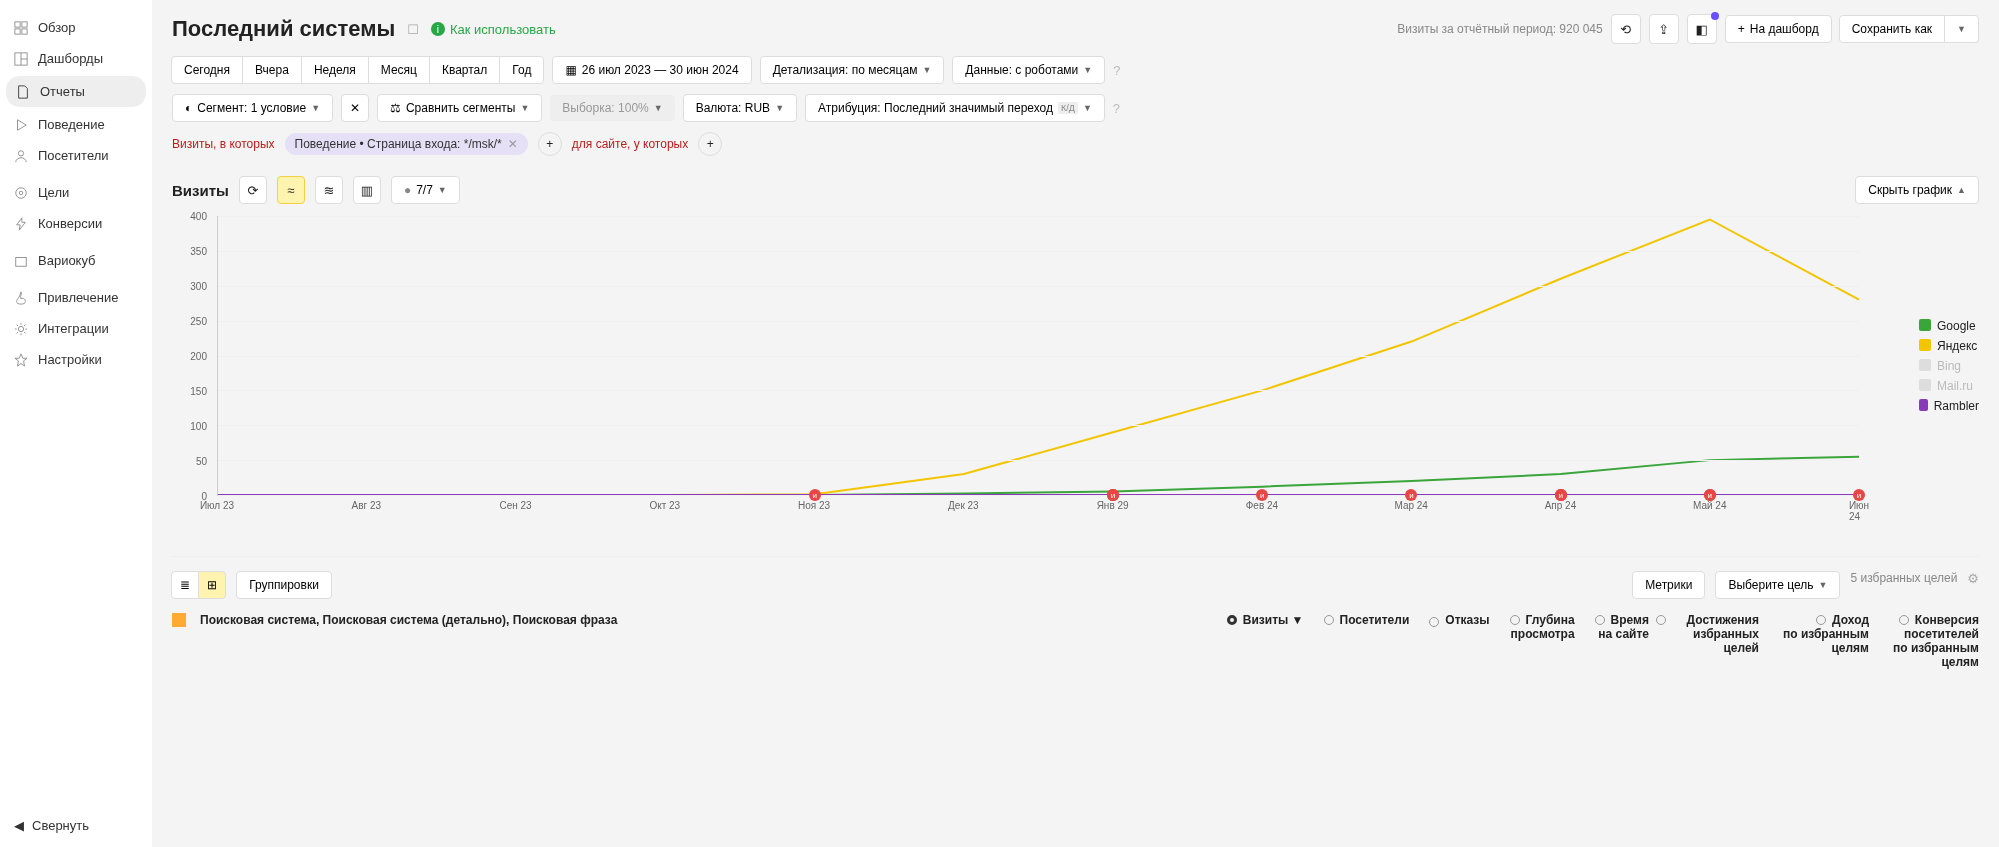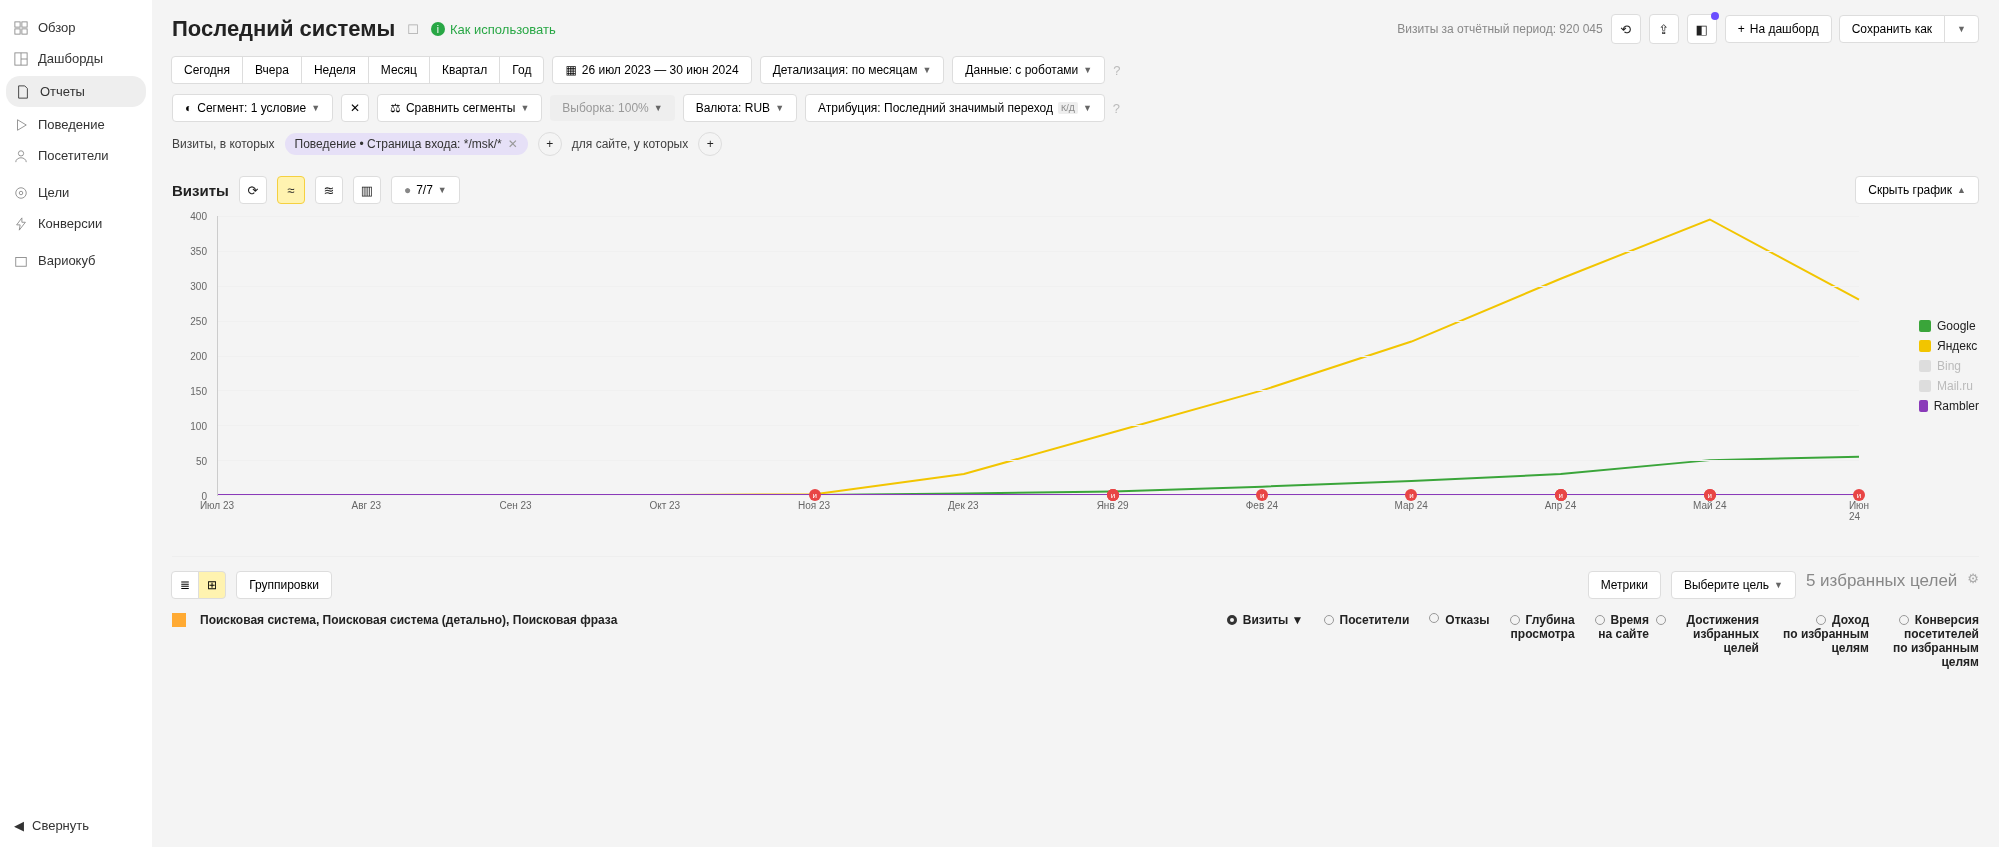--- a/index.html
+++ b/index.html
@@ -22,43 +22,43 @@
 .btn-group { display:flex; }
 .btn-group .btn { border-radius:0; margin-left:-1px; }
 .btn-group .btn:first-child { border-radius:4px 0 0 4px; }
 .btn-group .btn:last-child { border-radius:0 4px 4px 0; }
 .row { display:flex; align-items:center; gap:8px; margin-bottom:10px; flex-wrap:wrap; }
 .chevron { font-size:9px; color:#666; }
 .help-ic { color:#bbb; font-size:13px; }
 .chip-disabled { background:#eee; color:#999; border:none; }
 .kd-badge { background:#eee; color:#888; font-size:9px; padding:1px 3px; border-radius:2px; }
 .segment-row { display:flex; align-items:center; gap:10px; font-size:12px; }
-.segment-label { color:#404040; }
+.segment-label { color:#b91c1c; }
 .segment-chip { background:#e6e0f7; color:#333; padding:4px 10px; border-radius:12px; display:flex; align-items:center; gap:6px; }
 .segment-chip .x { color:#999; cursor:pointer; }
 .plus-circle { width:24px; height:24px; border:1px solid #ddd; border-radius:50%; display:flex; align-items:center; justify-content:center; cursor:pointer; }
 .chart-header { display:flex; align-items:center; gap:10px; margin-top:20px; }
 .chart-title { font-weight:600; font-size:15px; }
 .toggle-btn { width:28px; height:28px; border:1px solid #ddd; border-radius:4px; display:flex; align-items:center; justify-content:center; cursor:pointer; background:#fff; }
 .toggle-btn.active { background:#fff3b0; border-color:#f5d040; }
 .hide-chart { margin-left:auto; }
 .chart-area { display:flex; margin-top:12px; }
 .chart-box { flex:1; position:relative; height:300px; }
 .y-axis { position:absolute; left:0; top:0; bottom:20px; width:40px; }
 .y-tick { position:absolute; right:5px; font-size:10px; color:#666; transform:translateY(-50%); }
 .plot { position:absolute; left:45px; right:0; top:0; bottom:20px; border-left:1px solid #ccc; border-bottom:1px solid #ccc; }
 .grid-line { position:absolute; left:0; right:0; border-top:1px solid #f0f0f0; }
 .x-labels { position:absolute; left:45px; right:0; bottom:0; height:16px; }
 .x-tick { position:absolute; font-size:10px; color:#666; transform:translateX(-50%); }
 .legend { width:120px; padding-left:20px; display:flex; flex-direction:column; gap:6px; justify-content:center; font-size:12px; }
-.legend-item { display:flex; align-items:center; gap:6px;padding-left:40px; }
+.legend-item { display:flex; align-items:flex-start; gap:6px;padding-left:40px; }
 .legend-sw { width:12px; height:12px; border-radius:2px; }
 .marker { position:absolute; width:12px; height:12px; background:#e84545; border-radius:50%; color:#fff; font-size:8px; display:flex; align-items:center; justify-content:center; transform:translate(-50%,-50%); }
 .table-area { margin-top:40px; border-top:1px solid #eee; padding-top:14px; display:flex; align-items:flex-start; gap:10px; }
-.fav-goals { margin-left:auto; color:#888; font-size:17px; }
+.fav-goals { margin-left:auto; color:#888; font-size:12px; }
 .row2 { display:flex; align-items:flex-start; gap:14px; margin-top:14px; }
 .checkbox { width:14px; height:14px; background:#ffaa33; }
 .dim-label { font-size:12px; font-weight:600; }
 .metrics { margin-left:auto; display:flex; gap:20px; }
 .metric { display:flex; flex-direction:column; align-items:flex-end; font-size:12px; font-weight:600; max-width:90px; text-align:right; }
 .metric .radio { width:10px; height:10px; border:1px solid #999; border-radius:50%; display:inline-block; margin-right:3px; }
 .metric.active .radio { border:3px solid #333; }
 svg { overflow:visible; }
 .ic { width:14px; height:14px; }
 .notif-dot { position:absolute; top:-3px; right:-3px; width:8px; height:8px; background:#6b4eff; border-radius:50%; }
@@ -121,20 +121,41 @@
           </svg>
           <span>Конверсии</span>
         </div>
     </div>
     <div class="sidebar-group">
       <div class="sidebar-item">
           <svg class="ic" viewBox="0 0 16 16">
             <rect x="2" y="4" width="12" height="10" fill="none" stroke="#888"></rect>
           </svg>
           <span>Вариокуб</span>
+        </div>
+    </div>
+    <div class="sidebar-group">
+      <div class="sidebar-item">
+          <svg class="ic" viewBox="0 0 16 16">
+            <path d="M8 1c2 3-2 4 0 8 3-2 5 1 5 3 0 2-2 3-5 3s-5-1-5-3c0-3 3-3 5-11z" fill="none" stroke="#888"></path>
+          </svg>
+          <span>Привлечение</span>
+        </div>
+      <div class="sidebar-item">
+          <svg class="ic" viewBox="0 0 16 16">
+            <circle cx="8" cy="8" r="3" fill="none" stroke="#888"></circle>
+            <path d="M8 1v2M8 13v2M1 8h2M13 8h2M3 3l1.5 1.5M11.5 11.5L13 13M13 3l-1.5 1.5M4.5 11.5L3 13" stroke="#888"></path>
+          </svg>
+          <span>Интеграции</span>
+        </div>
+      <div class="sidebar-item">
+          <svg class="ic" viewBox="0 0 16 16">
+            <polygon points="8,1 10,6 15,6 11,9 12,15 8,12 4,15 5,9 1,6 6,6" fill="none" stroke="#888"></polygon>
+          </svg>
+          <span>Настройки</span>
         </div>
     </div>
     <div class="sidebar-collapse">
         <span>◀</span>
         <span>Свернуть</span>
       </div>
   </aside>
 
   <main class="main">
     <div class="header">
@@ -365,21 +386,21 @@
               <span>Визиты ▼</span>
             </div>
           </div>
           <div class="metric">
             <div style="display: flex; align-items: center; gap: 3px;">
               <span class="radio"></span>
               <span>Посетители</span>
             </div>
           </div>
           <div class="metric">
-            <div style="display: flex; align-items: flex-start; gap: 3px;">
+            <div style="display: flex; align-items: flex-end; gap: 3px;">
               <span class="radio"></span>
               <span>Отказы</span>
             </div>
           </div>
           <div class="metric">
             <div style="display: flex; align-items: center; gap: 3px;">
               <span class="radio"></span>
               <span>Глубина</span>
             </div>
             <div>просмотра</div>

